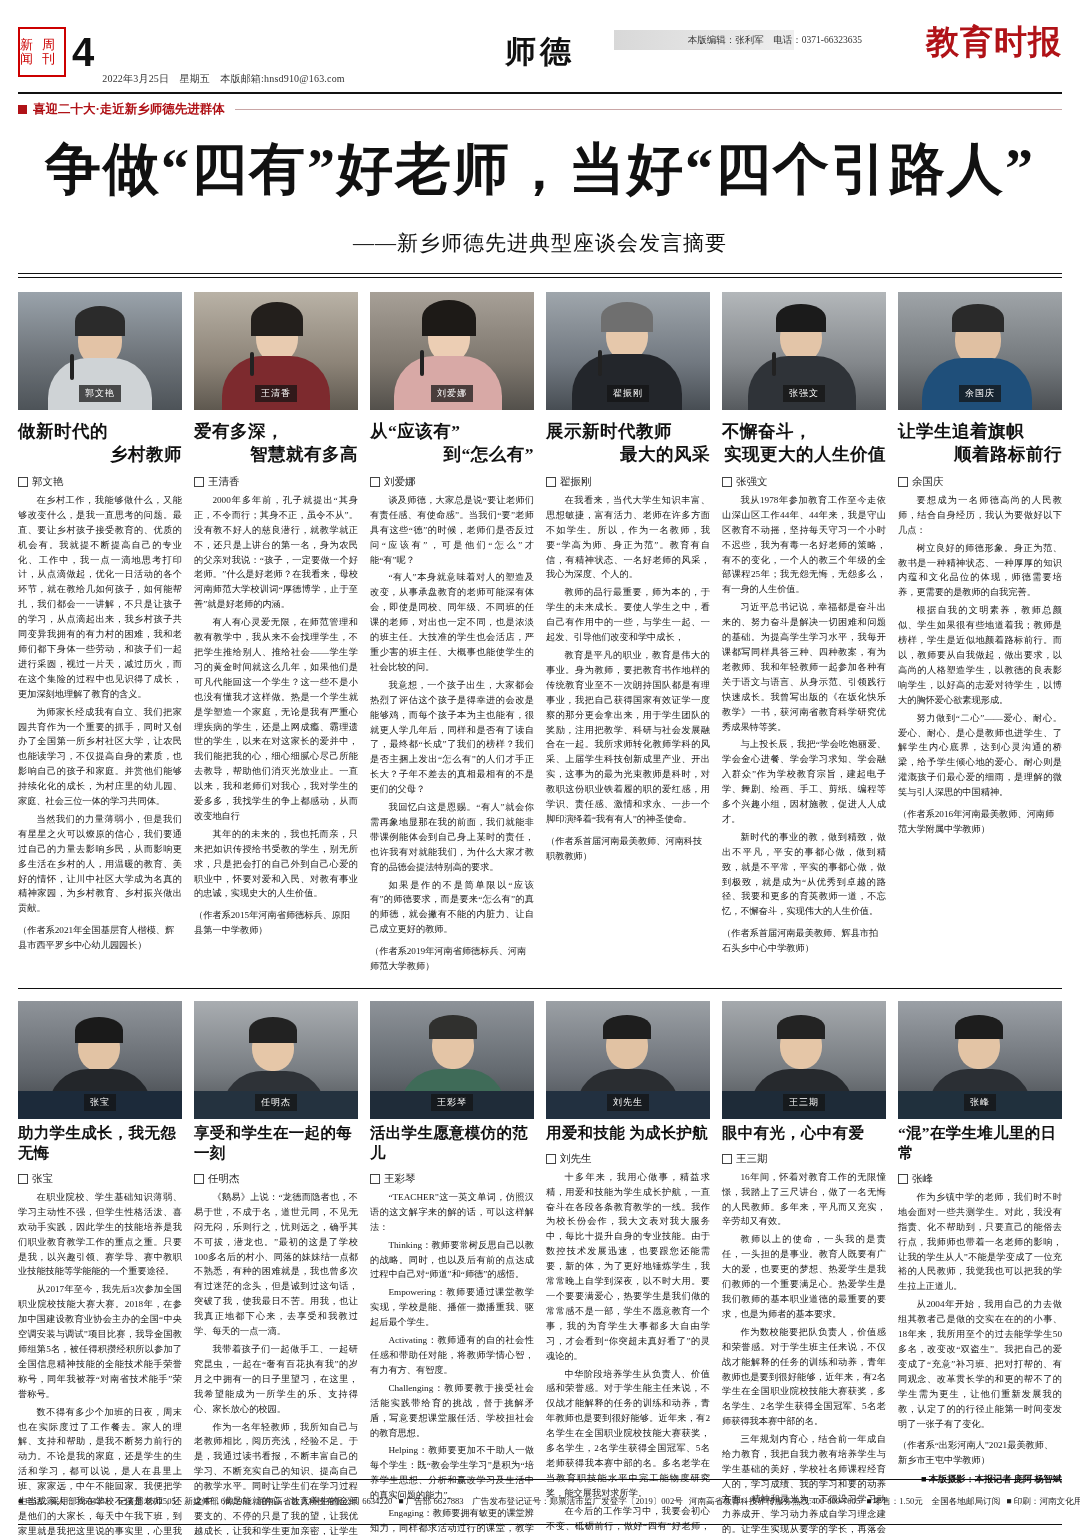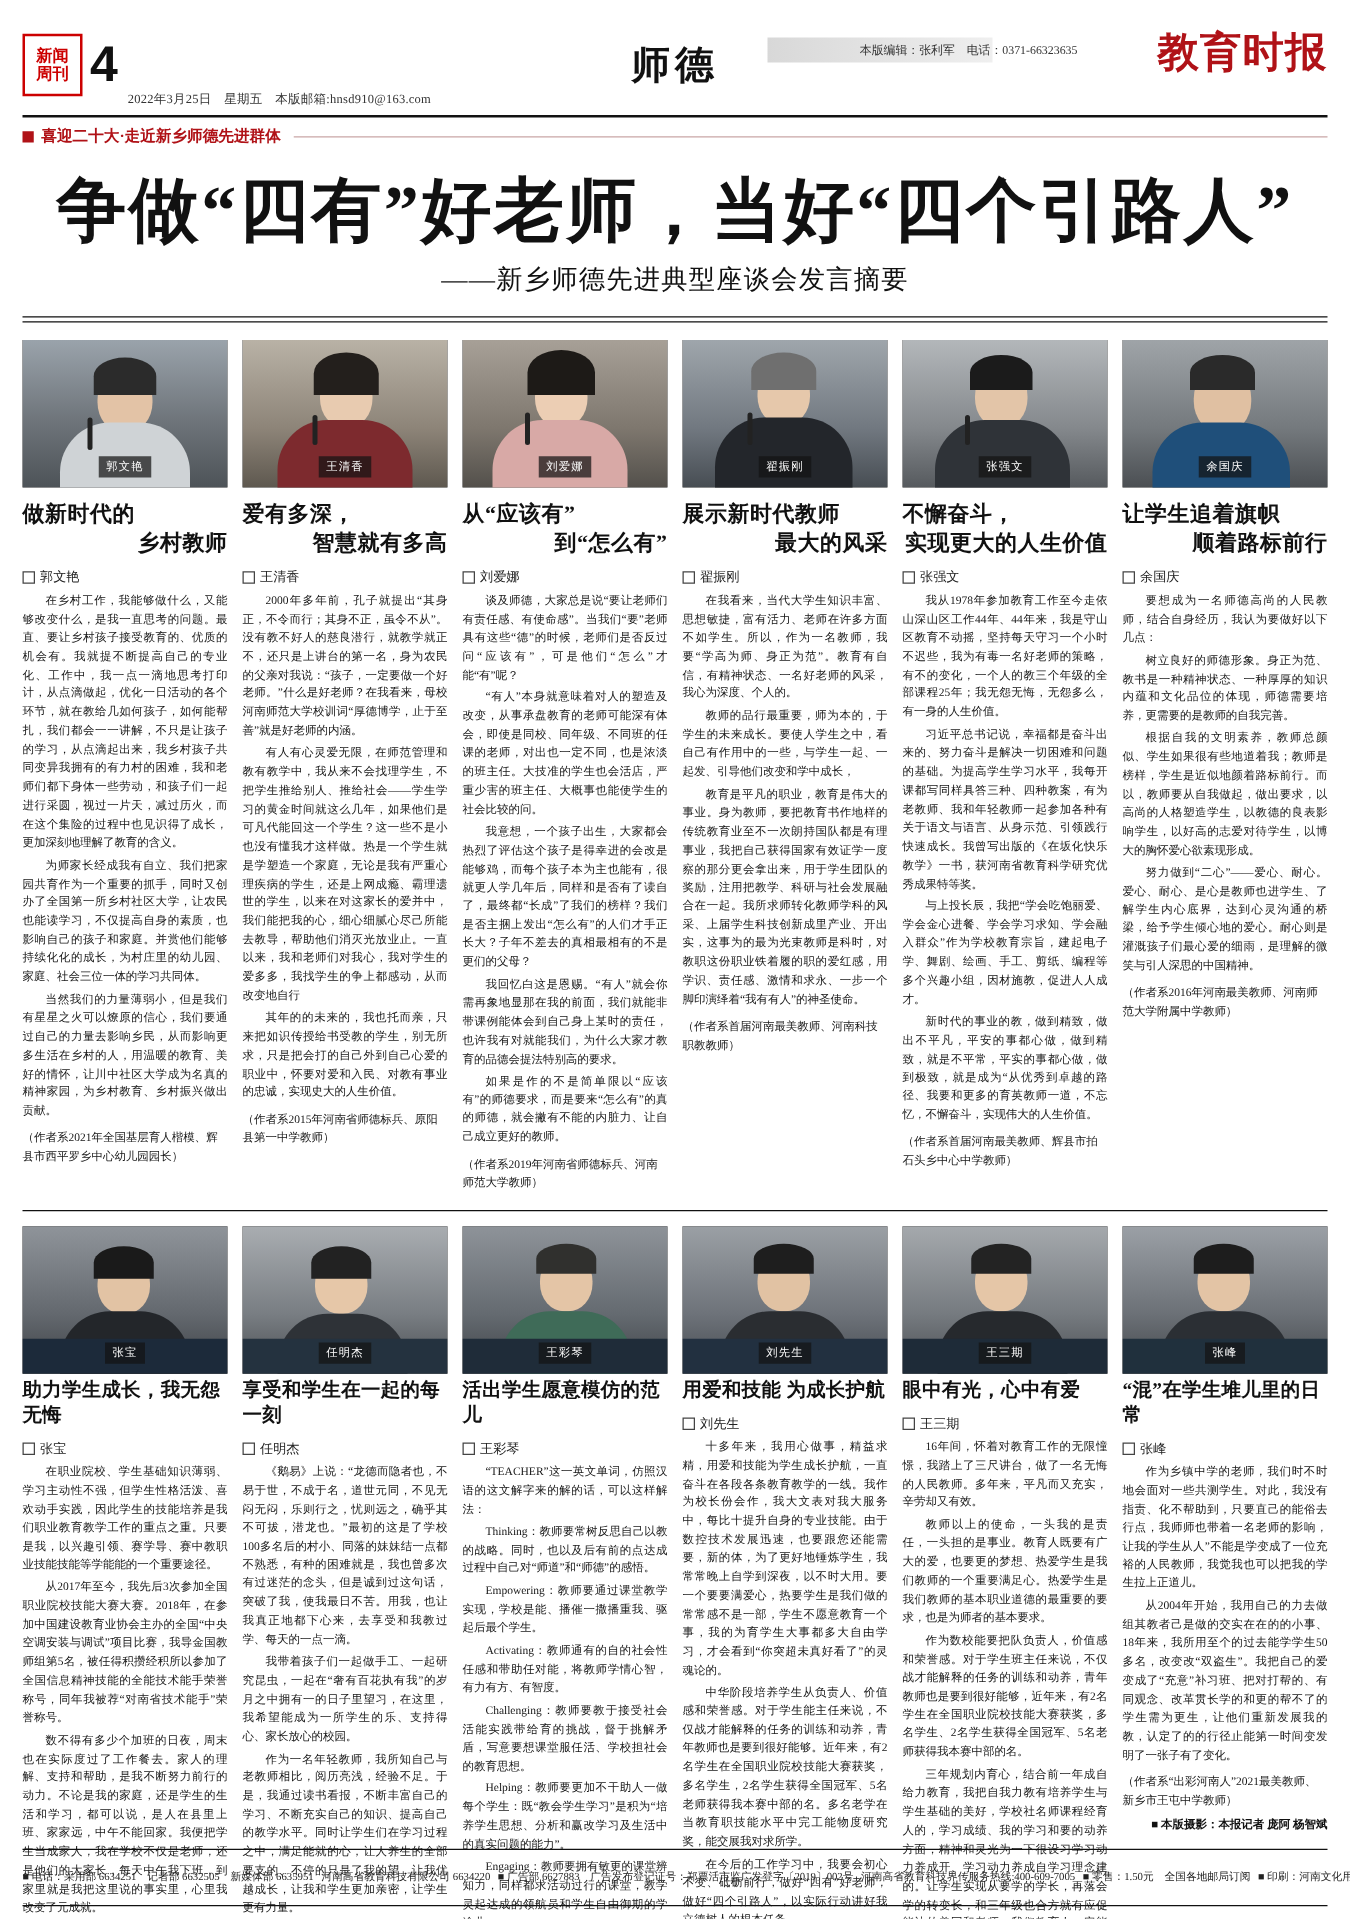--- a/index.html
+++ b/index.html
@@ -8,36 +8,36 @@
     background:#ffffff;
     font-family:"Liberation Serif", serif;
     color:#111;
     position:relative;
     overflow:hidden;
   }
   .page{position:relative;width:1080px;height:1535px;box-sizing:border-box;padding:0 18px;}
 
   
   .masthead{display:flex;align-items:center;height:72px;padding-top:16px;position:relative;}
-  .logo-box{width:44px;height:46px;border:2px solid #c00;display:flex;flex-direction:column;align-items:center;justify-content:center;font-family:"Liberation Sans",sans-serif;line-height:1.05;color:#c00;font-weight:bold;font-size:13px;}
+  .logo-box{width:44px;height:46px;border:2px solid #c00;display:flex;flex-direction:row;align-items:center;font-family:"Liberation Sans",sans-serif;line-height:1.05;color:#c00;font-weight:normal;font-size:13px;}
   .page-num{font-size:40px;font-weight:bold;color:#111;margin-left:6px;font-family:"Liberation Sans",sans-serif;line-height:1;}
   .mast-meta{font-size:10px;color:#333;margin-left:8px;padding-bottom:2px;align-self:flex-end;letter-spacing:.2px;}
   .section-title{position:absolute;left:50%;transform:translateX(-50%);font-size:31px;font-weight:bold;letter-spacing:4px;}
   .mast-grey{position:absolute;right:268px;top:30px;width:180px;height:20px;background:linear-gradient(90deg,#d8d8d8,#efefef);}
   .editor-meta{position:absolute;right:200px;top:34px;font-size:9.5px;color:#333;}
   .brand{position:absolute;right:0;top:20px;font-size:33px;font-weight:bold;color:#b01217;letter-spacing:1px;font-family:"Liberation Serif",serif;}
 
   .rule-thick{height:2px;background:#111;margin-top:4px;}
   .kicker{display:flex;align-items:center;gap:6px;margin-top:7px;font-size:12.5px;color:#b01217;font-weight:bold;}
   .kicker .sq{width:9px;height:9px;background:#b01217;display:inline-block;}
   .kicker-line{flex:1;height:1px;background:#c9a6a6;margin-left:4px;}
 
   
   .headline{text-align:center;font-size:56px;font-weight:bold;letter-spacing:2px;margin-top:20px;line-height:1.12;}
-  .subhead{text-align:center;font-size:21px;margin-top:8px;letter-spacing:1px;color:#111;}
+  .subhead{text-align:center;font-size:21px;margin-top:28px;letter-spacing:1px;color:#111;}
   .hr-dbl{margin-top:16px;border-top:1px solid #111;height:3px;border-bottom:1px solid #111;}
 
   
   .grid{display:grid;grid-template-columns:repeat(6,1fr);column-gap:12px;margin-top:14px;}
   .col{display:flex;flex-direction:column;}
   .photo{width:100%;height:118px;background:#444;position:relative;overflow:hidden;}
   .nameplate{position:absolute;left:50%;transform:translateX(-50%);bottom:8px;background:rgba(20,20,20,.72);color:#fff;font-size:9px;padding:2px 6px;letter-spacing:1px;white-space:nowrap;}
   .title2{margin-top:10px;font-size:17.5px;font-weight:bold;line-height:1.32;letter-spacing:.5px;}
   .title2 .l2{display:block;text-align:right;}
   .byline{margin-top:9px;font-size:10.5px;color:#222;display:flex;align-items:center;gap:4px;}

